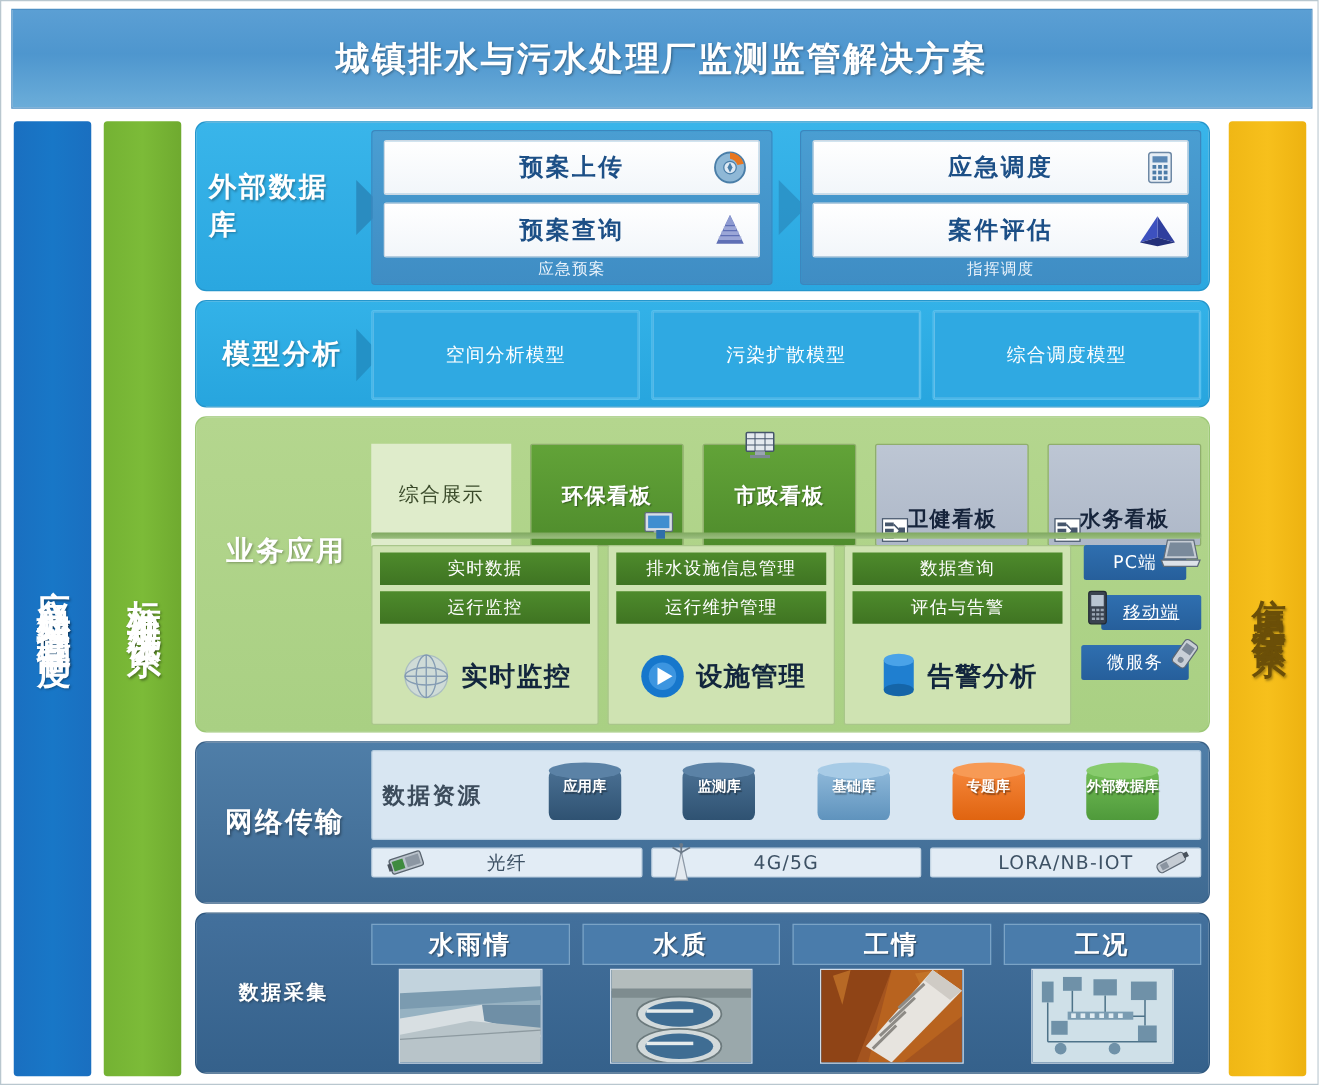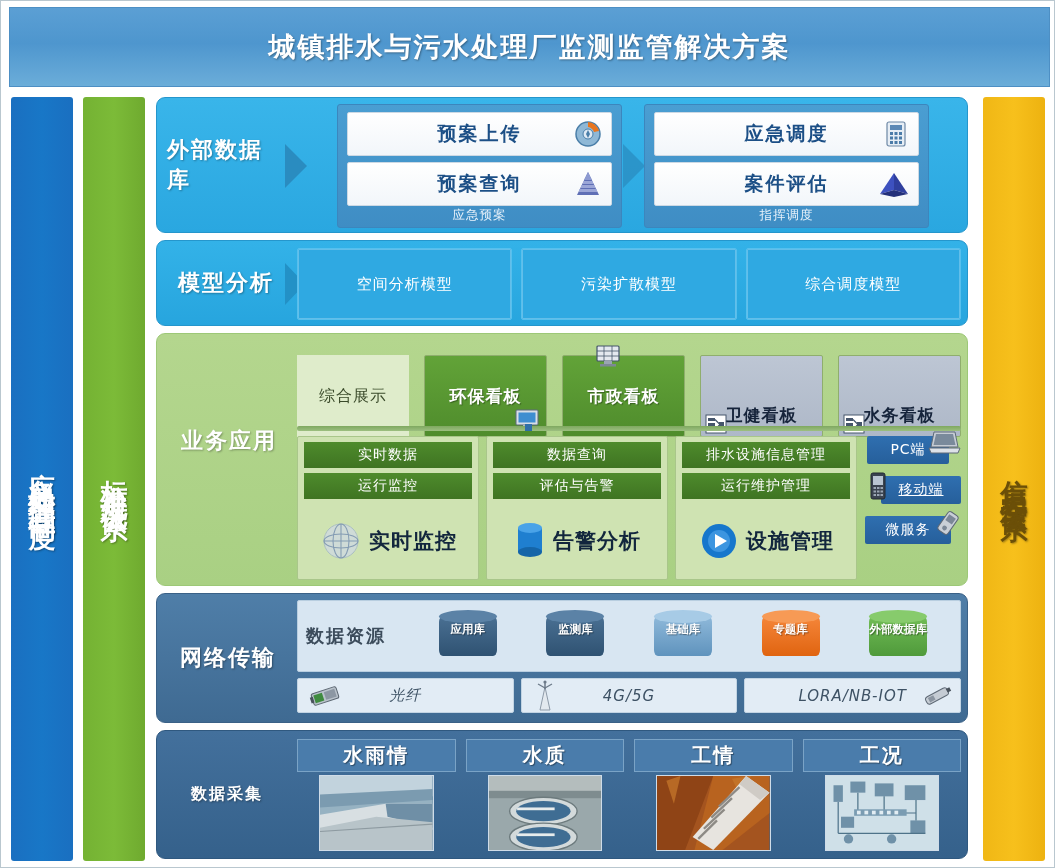--- a/index.html
+++ b/index.html
@@ -51,21 +51,21 @@
     text-shadow:1px 1px 2px rgba(0,0,0,.3);
   }
 
   
   .notch{
     position:absolute;width:0;height:0;border-style:solid;
   }
 
   
   #L1{top:0;height:136px;background:linear-gradient(180deg,#39b5ea,#2aa7e0);border:1px solid #2596cc;}
-  #L1 .grpwrap{position:absolute;left:140px;top:6px;width:592px;height:124px;display:flex;gap:22px;margin-left:40px;}
+  #L1 .grpwrap{position:absolute;left:140px;top:6px;width:664px;height:124px;display:flex;gap:22px;}
   .grp{flex:1;background:linear-gradient(180deg,#4a9ed2,#3f8dc4);border:1px solid #3c86bd;
        border-radius:3px;position:relative;padding:7px 9px 0 9px;box-sizing:border-box;}
   .grp .cardrow{display:flex;flex-direction:column;gap:6px;}
   .card-w{
     height:42px;background:linear-gradient(180deg,#ffffff,#f2f6fa);
     border:1px solid #cdd9e4;border-radius:2px;position:relative;
     display:flex;align-items:center;justify-content:center;
   }
   .card-w .lbl{font-size:19px;font-weight:bold;color:#1c4f86;letter-spacing:2px;}
   .card-w .ic{position:absolute;right:8px;top:50%;transform:translateY(-50%);}
@@ -148,21 +148,21 @@
            background:#d8e6f2;border:1px solid #b8cee0;border-radius:2px;
            display:flex;align-items:center;padding:0 8px;box-sizing:border-box;gap:4px;}
   .dbpanel .dtit{width:104px;font-size:18px;color:#3c4c5c;letter-spacing:2px;font-weight:bold;}
   .dbs{flex:1;display:flex;justify-content:space-around;align-items:center;}
   .db{width:58px;height:52px;position:relative;}
   .db .body{position:absolute;left:0;top:6px;width:58px;height:40px;border-radius:4px/6px;}
   .db .top{position:absolute;left:0;top:0;width:58px;height:13px;border-radius:50%;}
   .db .dlbl{position:absolute;left:0;top:13px;width:58px;text-align:center;
             font-size:11.5px;font-weight:bold;color:#fff;line-height:12px;
             text-shadow:1px 1px 1px rgba(0,0,0,.4);}
-  .netrow{position:absolute;left:140px;top:84px;width:664px;height:35px;display:flex;gap:7px;font-style:italic;}
+  .netrow{position:absolute;left:140px;top:84px;width:664px;height:24px;display:flex;gap:7px;}
   .netcell{flex:1;background:#e2ecf5;border:1px solid #c2d4e3;border-radius:2px;position:relative;
            display:flex;align-items:center;justify-content:center;
            font-size:15px;color:#3d5164;letter-spacing:1px;}
   .netcell .nic{position:absolute;}
   .netcell .nic.l{left:10px;top:50%;transform:translateY(-50%);}
   .netcell .nic.r{right:6px;top:50%;transform:translateY(-50%);}
 
   
   #L5{top:633px;height:129px;background:linear-gradient(180deg,#43709c,#35618b);border:1px solid #2f587f;}
   #L5 .dlabel{position:absolute;left:7px;top:0;height:100%;width:126px;
@@ -365,46 +365,46 @@
                   <line x1="5" y1="22" x2="39" y2="22"></line>
                   <line x1="22" y1="5" x2="22" y2="39"></line>
                 </g>
               </svg>
             </span>
             <span class="bft">实时监控</span>
           </div>
         </div>
 
         <div class="bcol">
+          <div class="bbtn">排水设施信息管理</div>
+          <div class="bbtn">运行维护管理</div>
+          <div class="bfoot">
+            <span>
+              <svg width="42" height="42" viewBox="0 0 42 42">
+                <circle cx="21" cy="21" r="17" fill="#1677cc"></circle>
+                <circle cx="21" cy="21" r="11" fill="#3c95e0"></circle>
+                <polygon points="17,14 29,21 17,28" fill="#ffffff"></polygon>
+              </svg>
+            </span>
+            <span class="bft">设施管理</span>
+          </div>
+        </div>
+
+        <div class="bcol">
           <div class="bbtn">数据查询</div>
           <div class="bbtn">评估与告警</div>
           <div class="bfoot">
             <span>
               <svg width="34" height="42" viewBox="0 0 34 42">
                 <rect x="5" y="8" width="24" height="24" fill="#1f7fd0"></rect>
                 <ellipse cx="17" cy="8" rx="12" ry="5" fill="#4aa3e8"></ellipse>
                 <ellipse cx="17" cy="32" rx="12" ry="5" fill="#1565a8"></ellipse>
               </svg>
             </span>
             <span class="bft">告警分析</span>
-          </div>
-        </div>
-
-        <div class="bcol">
-          <div class="bbtn">排水设施信息管理</div>
-          <div class="bbtn">运行维护管理</div>
-          <div class="bfoot">
-            <span>
-              <svg width="42" height="42" viewBox="0 0 42 42">
-                <circle cx="21" cy="21" r="17" fill="#1677cc"></circle>
-                <circle cx="21" cy="21" r="11" fill="#3c95e0"></circle>
-                <polygon points="17,14 29,21 17,28" fill="#ffffff"></polygon>
-              </svg>
-            </span>
-            <span class="bft">设施管理</span>
           </div>
         </div>
       </div>
 
       <div class="dev-col">
         <div class="dev d1">
           <span>PC端</span>
           <span class="dic r">
             <svg width="34" height="26" viewBox="0 0 34 26">
               <polygon points="7,2 28,2 31,17 4,17" fill="#c6ccd4" stroke="#5e6b79" stroke-width="1"></polygon>

